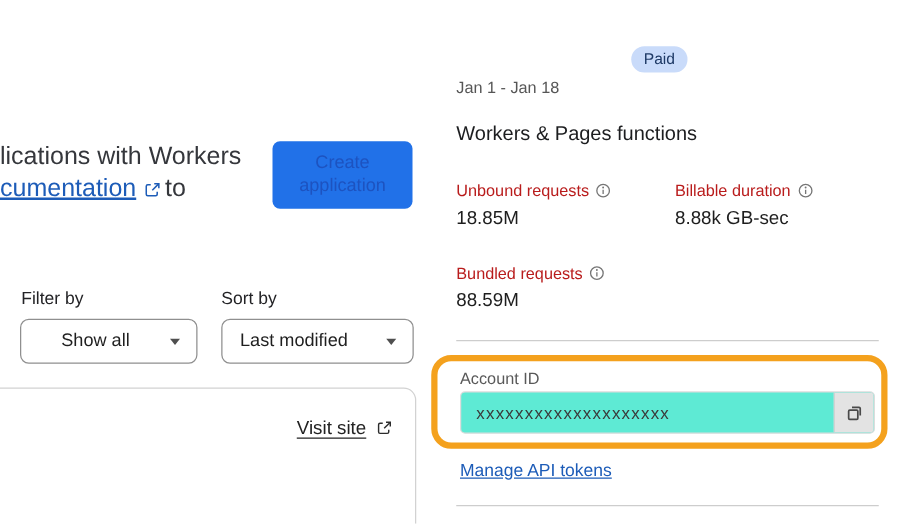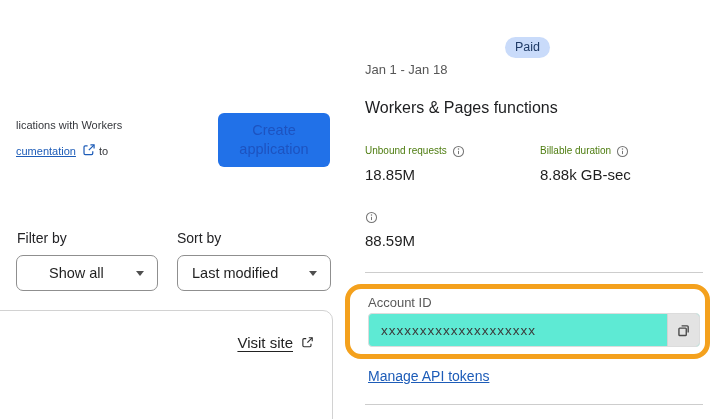--- a/index.html
+++ b/index.html
@@ -4,21 +4,21 @@
 <style>
   html,body{margin:0;padding:0;background:#fff;}
   #root{
     position:relative;width:718px;height:419px;overflow:hidden;background:#ffffff;
     font-family:"Liberation Sans",sans-serif;color:#1f1f1f;
     --button-bg:#2171E8;--button-text:#1D53C0;--link-blue:#1D5CB8;
     --badge-bg:#C9DBFA;--badge-text:#1E3A66;--highlight-orange:#F4A11D;
   }
   .abs{position:absolute;}
   
-  .intro{left:16px;top:112px;font-size:11px;line-height:26px;color:#35373c;white-space:nowrap;}
+  .intro{left:0;top:112px;font-size:20px;line-height:26px;color:#35373c;white-space:nowrap;}
   .doc-link{color:var(--link-blue);text-decoration:underline;cursor:pointer;}
   .ext-icon{display:inline-block;vertical-align:-2px;margin:0 3px 0 6px;}
   
   .create-btn{
     left:218px;top:113px;width:112px;height:54px;background:var(--button-bg);
     color:var(--button-text);border:none;border-radius:6px;font-family:inherit;
     font-size:14.5px;line-height:19px;text-align:center;padding:8px 9px;cursor:pointer;
   }
   
   .field-label{font-size:14px;color:#232326;}
@@ -36,21 +36,21 @@
   }
   .visit .txt{text-decoration:underline;text-underline-offset:3px;}
   
   .acct-title{left:365px;top:36px;font-size:17px;font-weight:700;color:#1c1d1f;}
   .badge{
     left:505px;top:37px;background:var(--badge-bg);color:var(--badge-text);
     font-size:12.5px;padding:3px 10px 4px;border-radius:11px;
   }
   .date{left:365px;top:62px;font-size:13px;color:#565656;}
   .section-title{left:365px;top:99px;font-size:16px;font-weight:400;color:#1c1d1f;}
-  .stat-label{font-size:10px;color:#4d7c0f;display:flex;gap:5px;}
+  .stat-label{font-size:13px;color:#b91c1c;display:flex;align-items:center;gap:5px;}
   .stat-value{font-size:15px;color:#1e1e1e;}
   .hline{height:1px;background:#cdcdcd;width:338px;left:365px;}
   
   .highlight{
     left:345px;top:284px;width:365px;height:75px;border:5px solid var(--highlight-orange);
     border-radius:16px;box-sizing:border-box;pointer-events:none;
   }
   
   .acct-id-label{left:368px;top:295px;font-size:13px;color:#595959;}
   .id-field{
@@ -126,20 +126,21 @@
         <svg width="13" height="13" viewBox="0 0 16 16">
           <circle cx="8" cy="8" r="6.2" fill="none" stroke="#767676" stroke-width="1.3"></circle>
           <circle cx="8" cy="5" r="0.95" fill="#767676"></circle>
           <path d="M8 7.2v4" stroke="#767676" stroke-width="1.3"></path>
         </svg>
       </span>
   </div>
   <div class="abs stat-value" style="left:540px;top:166px;">8.88k GB-sec</div>
 
   <div class="abs stat-label" style="left:365px;top:211px;">
+    <span>Bundled requests</span>
     <span style="display:inline-flex;">
         <svg width="13" height="13" viewBox="0 0 16 16">
           <circle cx="8" cy="8" r="6.2" fill="none" stroke="#767676" stroke-width="1.3"></circle>
           <circle cx="8" cy="5" r="0.95" fill="#767676"></circle>
           <path d="M8 7.2v4" stroke="#767676" stroke-width="1.3"></path>
         </svg>
       </span>
   </div>
   <div class="abs stat-value" style="left:365px;top:232px;">88.59M</div>
 

